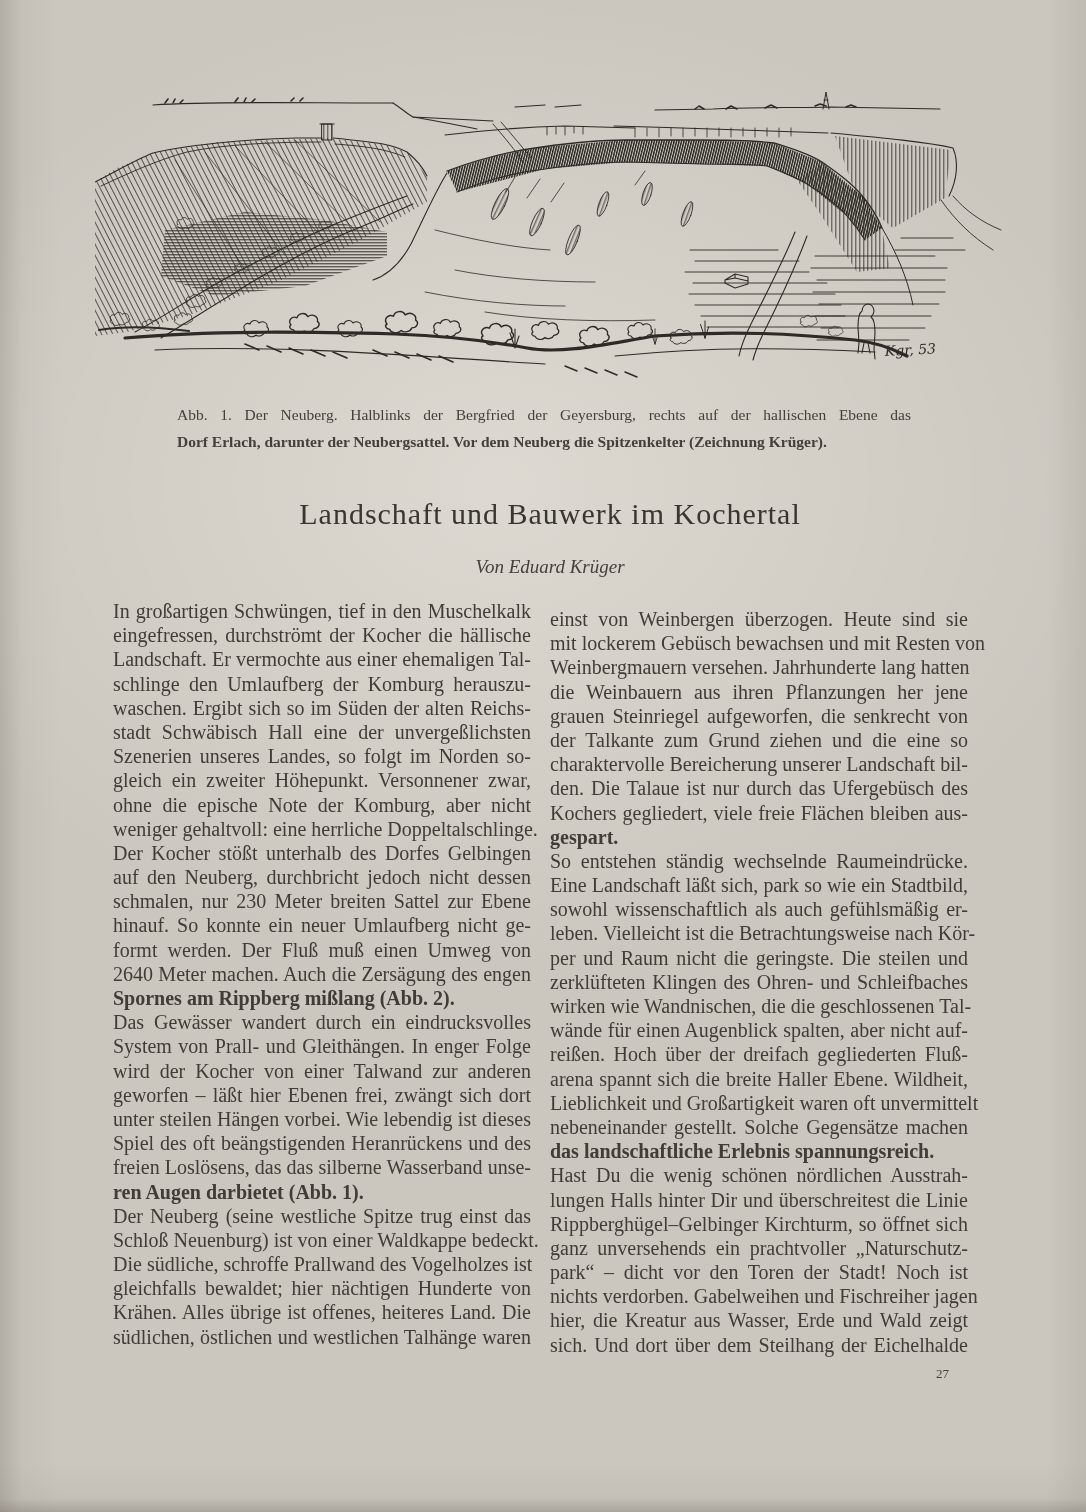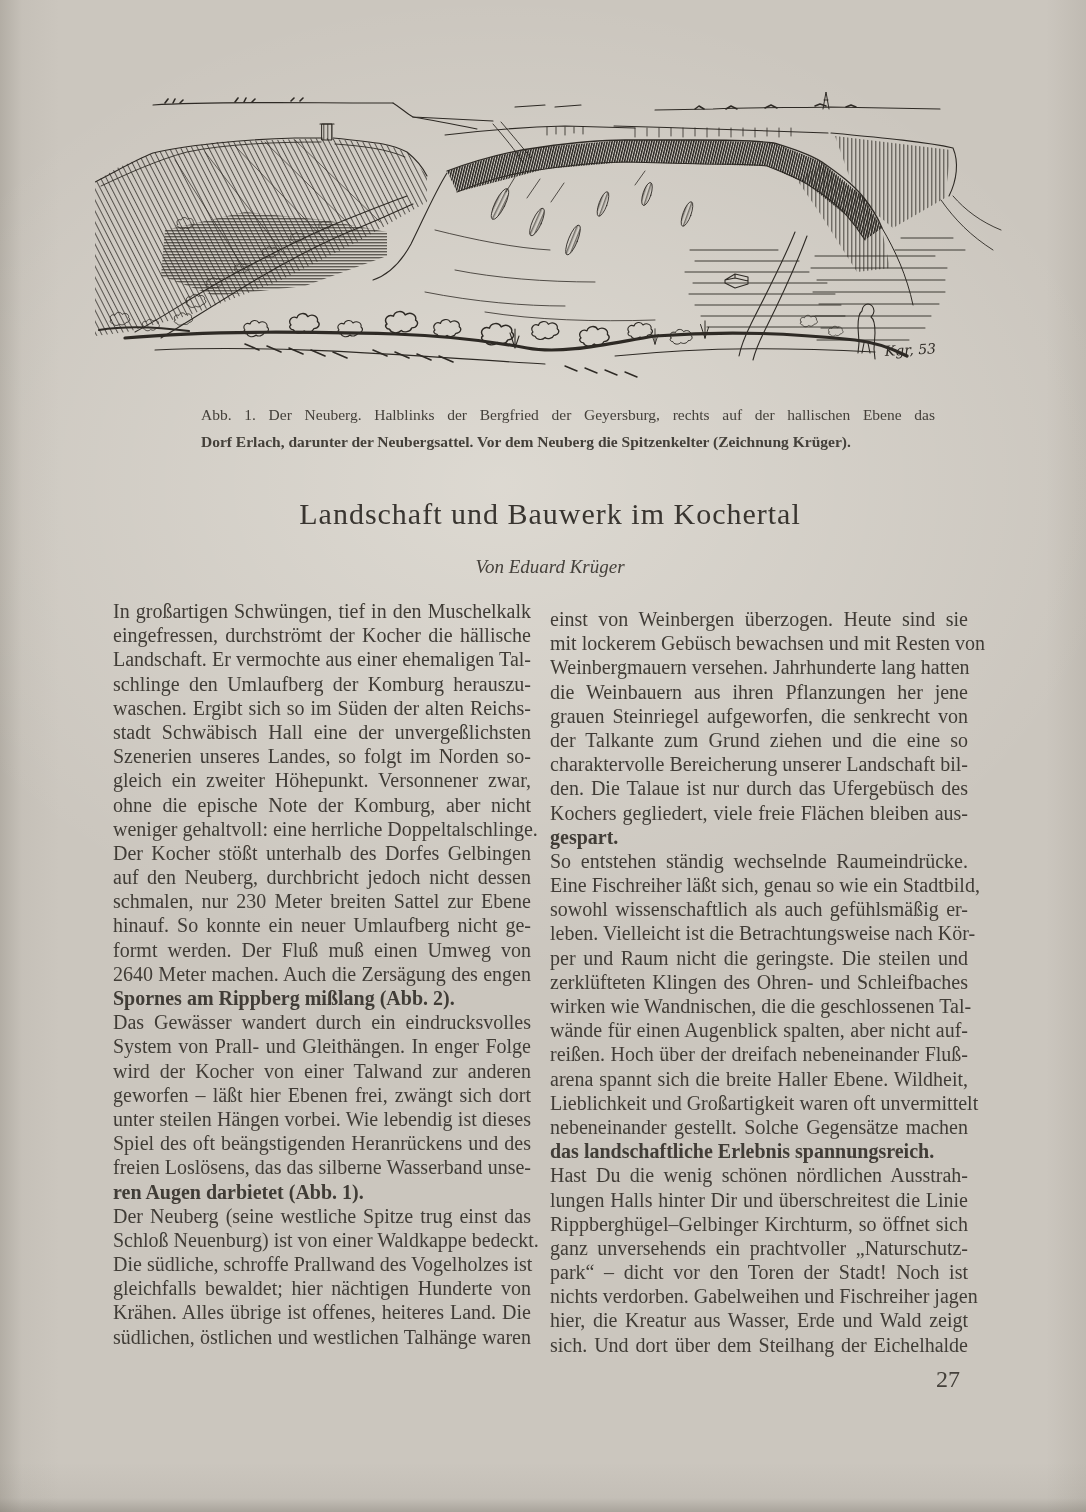--- a/index.html
+++ b/index.html
@@ -10,40 +10,40 @@
       linear-gradient(90deg, rgba(92,86,74,0.22) 0px, rgba(92,86,74,0.05) 22px, rgba(92,86,74,0) 60px),
       linear-gradient(0deg, rgba(82,76,66,0.28) 0px, rgba(82,76,66,0.06) 14px, rgba(82,76,66,0) 50px),
       linear-gradient(270deg, rgba(92,86,74,0.10) 0px, rgba(92,86,74,0) 40px),
       #cbc6be;
     font-family:"Liberation Serif", serif;
     color:#3e3a34;
   }
   .figure{position:absolute;left:95px;top:80px;width:910px;height:315px;}
   .caption{
     position:absolute;left:177px;top:401px;width:734px;
-    font-size:15.5px;line-height:27px;color:#44403a;margin-left:24px;
+    font-size:15.5px;line-height:27px;color:#44403a;
   }
   .title{
     position:absolute;left:10px;top:497px;width:1080px;
     text-align:center;font-size:30px;letter-spacing:1px;color:#393530;
   }
   .byline{
     position:absolute;left:10px;top:556px;width:1080px;
     text-align:center;font-style:italic;font-size:19px;color:#45413b;
   }
   .col{position:absolute;top:599px;width:418px;font-size:20px;color:#403c36;}
   .col-left{left:113px;}
   .col-right{left:550px;margin-top:8px;}
   .tline{
     height:24.2px;line-height:24.2px;white-space:nowrap;overflow:visible;
     text-align:justify;text-align-last:justify;-moz-text-align-last:justify;
   }
   .tline.pend{text-align-last:left;font-weight:bold;-moz-text-align-last:left;}
   .caption .tline{height:27px;line-height:27px;}
-  .pagenum{position:absolute;left:936px;top:1366px;font-size:24px;color:#45413b;}
+  .pagenum{position:absolute;left:936px;top:1366px;font-size:13px;color:#45413b;}
   svg .ink{stroke:#2e2a25;fill:none;stroke-width:1.1;stroke-linecap:round;stroke-linejoin:round;}
 </style>
 </head>
 <body>
 
 <div class="page">
 
   <svg class="figure" viewBox="0 0 910 315" xmlns="http://www.w3.org/2000/svg">
     <defs>
       <pattern id="hD" patternUnits="userSpaceOnUse" width="5" height="5" patternTransform="rotate(-27)">
@@ -224,28 +224,28 @@
       <div class="tline">mit lockerem Gebüsch bewachsen und mit Resten von</div>
       <div class="tline">Weinbergmauern versehen. Jahrhunderte lang hatten</div>
       <div class="tline">die Weinbauern aus ihren Pflanzungen her jene</div>
       <div class="tline">grauen Steinriegel aufgeworfen, die senkrecht von</div>
       <div class="tline">der Talkante zum Grund ziehen und die eine so</div>
       <div class="tline">charaktervolle Bereicherung unserer Landschaft bil-</div>
       <div class="tline">den. Die Talaue ist nur durch das Ufergebüsch des</div>
       <div class="tline">Kochers gegliedert, viele freie Flächen bleiben aus-</div>
       <div class="tline pend">gespart.</div>
       <div class="tline">So entstehen ständig wechselnde Raumeindrücke.</div>
-      <div class="tline">Eine Fischreiher läßt sich, genau so wie ein Stadtbild,</div>
+      <div class="tline">Eine Landschaft läßt sich, park so wie ein Stadtbild,</div>
       <div class="tline">sowohl wissenschaftlich als auch gefühlsmäßig er-</div>
       <div class="tline">leben. Vielleicht ist die Betrachtungsweise nach Kör-</div>
       <div class="tline">per und Raum nicht die geringste. Die steilen und</div>
       <div class="tline">zerklüfteten Klingen des Ohren- und Schleifbaches</div>
       <div class="tline">wirken wie Wandnischen, die die geschlossenen Tal-</div>
       <div class="tline">wände für einen Augenblick spalten, aber nicht auf-</div>
-      <div class="tline">reißen. Hoch über der dreifach nebeneinander Fluß-</div>
+      <div class="tline">reißen. Hoch über der dreifach gegliederten Fluß-</div>
       <div class="tline">arena spannt sich die breite Haller Ebene. Wildheit,</div>
       <div class="tline">Lieblichkeit und Großartigkeit waren oft unvermittelt</div>
       <div class="tline">nebeneinander gestellt. Solche Gegensätze machen</div>
       <div class="tline pend">das landschaftliche Erlebnis spannungsreich.</div>
       <div class="tline">Hast Du die wenig schönen nördlichen Ausstrah-</div>
       <div class="tline">lungen Halls hinter Dir und überschreitest die Linie</div>
       <div class="tline">Rippberghügel–Gelbinger Kirchturm, so öffnet sich</div>
       <div class="tline">ganz unversehends ein prachtvoller „Naturschutz-</div>
       <div class="tline">park“ – dicht vor den Toren der Stadt! Noch ist</div>
       <div class="tline">nichts verdorben. Gabelweihen und Fischreiher jagen</div>

